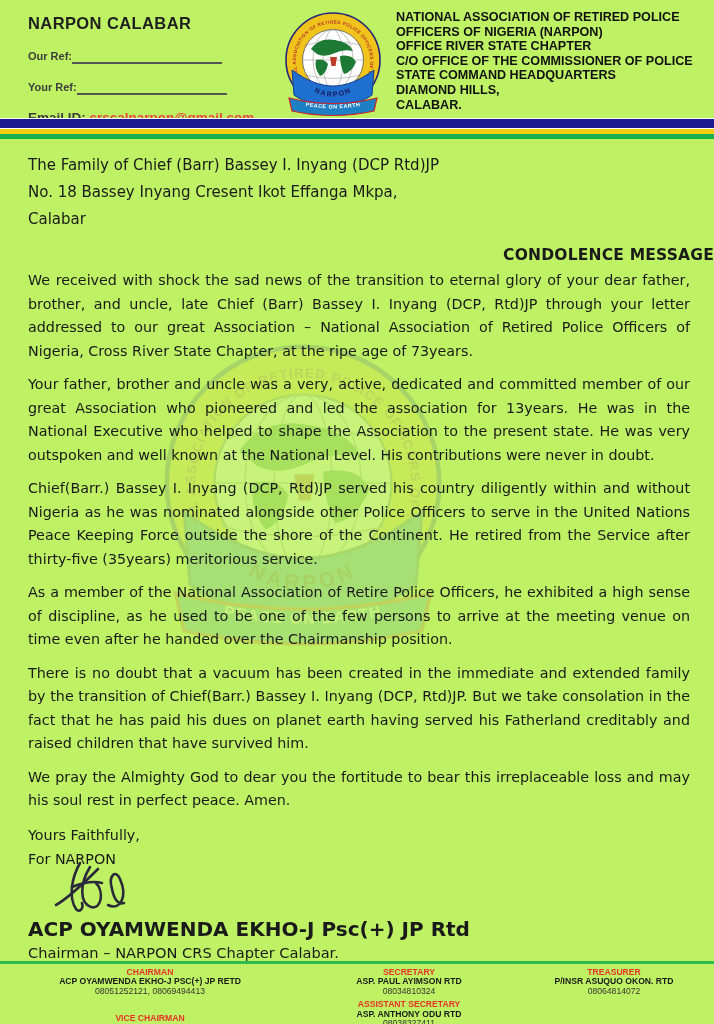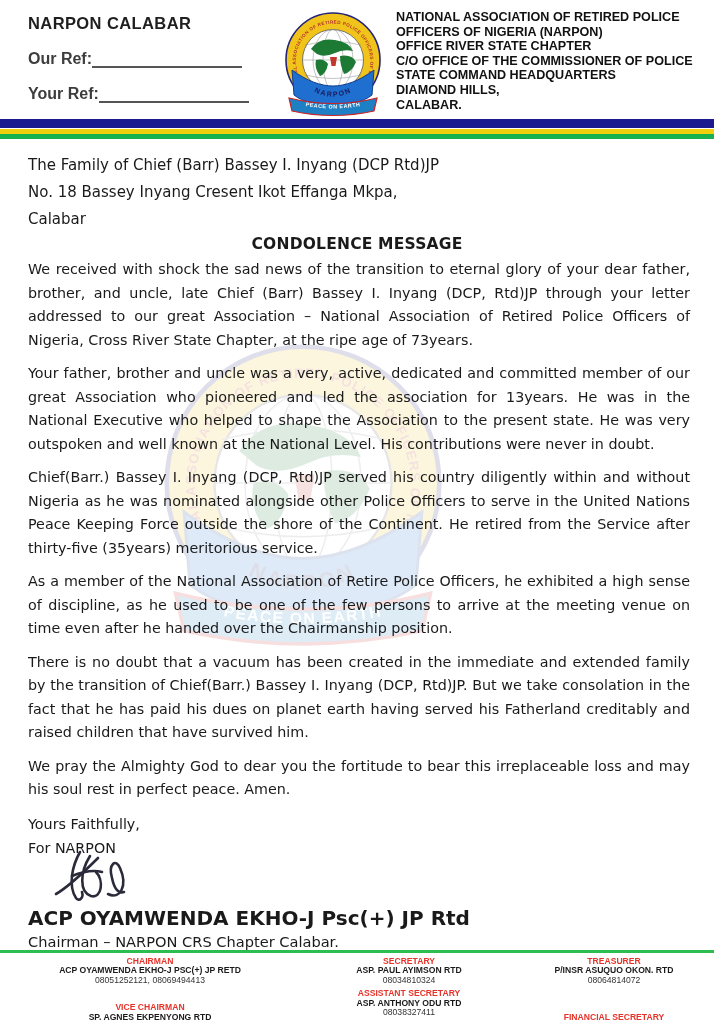--- a/index.html
+++ b/index.html
@@ -1,23 +1,23 @@
 <!DOCTYPE html>
 <html><head>
 <meta charset="utf-8">
 <style>
   html,body{margin:0;padding:0;background:#e8e8e8;}
-  .page{position:relative;width:714px;height:1024px;margin:0 auto;background:#ffffff;
+  .page{position:relative;width:714px;height:1024px;margin:0 auto;background:#bef264;
         overflow:hidden;display:flex;flex-direction:column;color:#1a1a1a;
         font-family:"DejaVu Sans",sans-serif;}
   
   .hdr{display:flex;padding:10px 14px 0 28px;height:118px;box-sizing:border-box;position:relative;z-index:2;}
   .hdr-left{width:252px;font-family:"Liberation Sans",sans-serif;}
   .org-short{font-size:16.5px;font-weight:bold;letter-spacing:.4px;color:#1f1f1f;margin-top:4px;}
-  .ref-row{display:flex;align-items:flex-end;margin-top:17px;font-size:16px;font-weight:bold;color:#3d3d3d;}
+  .ref-row{display:flex;margin-top:17px;font-size:11px;font-weight:bold;color:#3d3d3d;}
   .ref-line{display:inline-block;width:150px;border-bottom:2px solid #555;height:12px;}
   .email-row{margin-top:15px;font-size:13.5px;font-weight:bold;color:#3d3d3d;}
   .email-addr{color:#e8453c;}
   .hdr-logo{width:106px;flex:0 0 auto;display:flex;justify-content:center;}
   .hdr-right{flex:1;padding-left:10px;font-family:"Liberation Sans",sans-serif;}
   .org-line{font-size:12.6px;font-weight:bold;line-height:14.6px;color:#111;}
   .date-row{display:flex;align-items:flex-end;margin-top:3px;}
   .date-label{font-size:12.6px;font-weight:bold;color:#111;}
   .date-fill{flex:1;border-bottom:2px solid #555;display:flex;justify-content:center;
              font-size:17px;color:#3c3c3c;line-height:20px;padding-bottom:0;}
@@ -25,21 +25,21 @@
   
   .band{position:relative;z-index:2;}
   .band .navy{height:9px;background:#1b1b8f;border-top:1px solid #fff;border-bottom:1px solid #fff;}
   .band .yellow{height:5px;background:#f2cf0e;}
   .band .green{height:5px;background:#17b24e;}
   
   .watermark{position:absolute;left:158px;top:338px;width:290px;opacity:.14;z-index:0;pointer-events:none;}
   
   .content{position:relative;z-index:1;}
   .recipient{margin:13px 24px 0 28px;font-size:15px;line-height:27px;}
-  .title{margin-top:2px;text-align:center;font-size:15.5px;font-weight:bold;letter-spacing:.2px;}
+  .title{margin-top:13px;text-align:right;font-size:15.5px;font-weight:bold;letter-spacing:.2px;}
   .bodytext{margin:5px 24px 0 28px;font-size:14.3px;line-height:23.5px;text-align:justify;}
   .bodytext p{margin:0 0 10px 0;}
   .closing{margin:8px 24px 0 28px;font-size:14.3px;line-height:24px;}
   .sig{display:block;margin:-12px 0 0 46px;height:58px;}
   .signatory{margin:0 24px 0 28px;}
   .sig-name{font-size:20px;font-weight:bold;font-family:"DejaVu Sans",sans-serif;}
   .sig-role{font-size:14.6px;margin-top:3px;}
   
   .footer{margin-top:auto;border-top:3px solid #2dbd4e;padding:4px 6px 4px 2px;
           display:grid;grid-template-columns:296px 222px 1fr;

